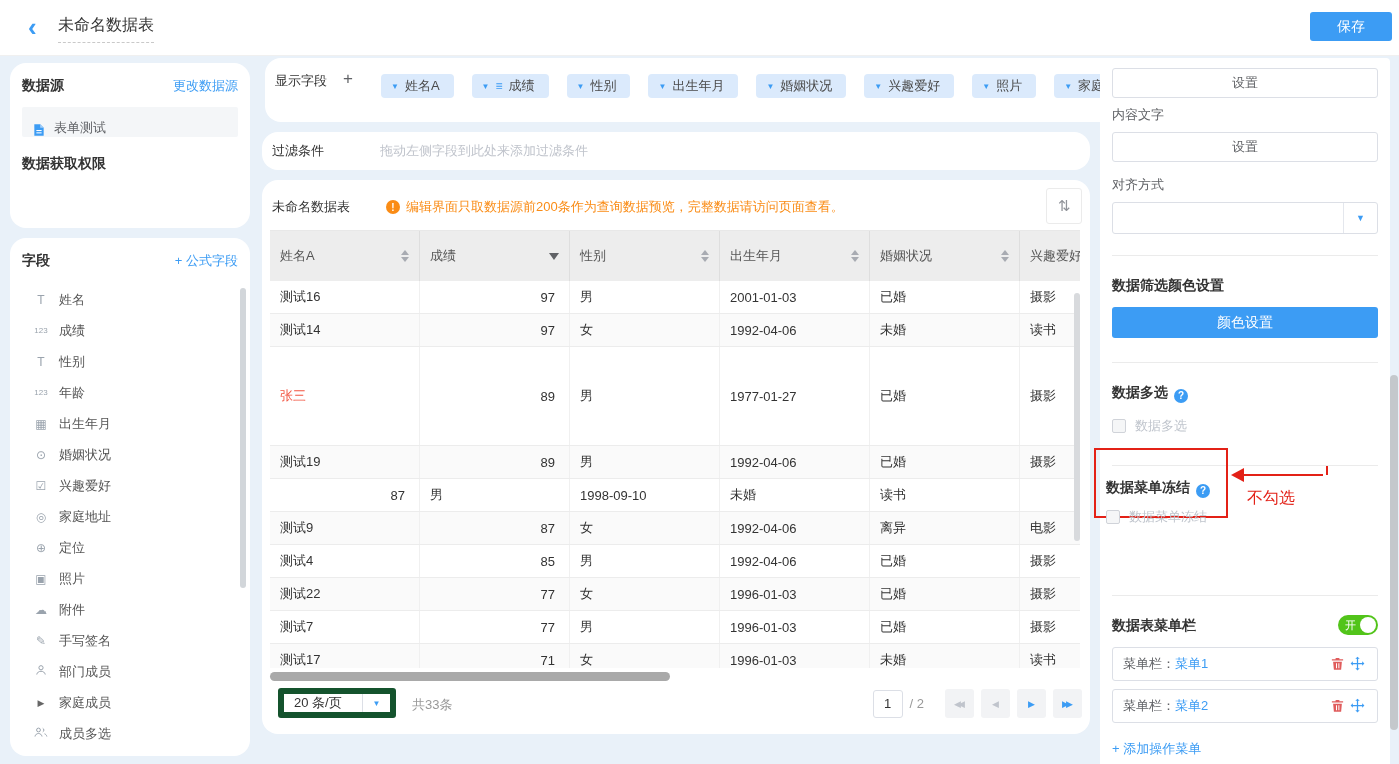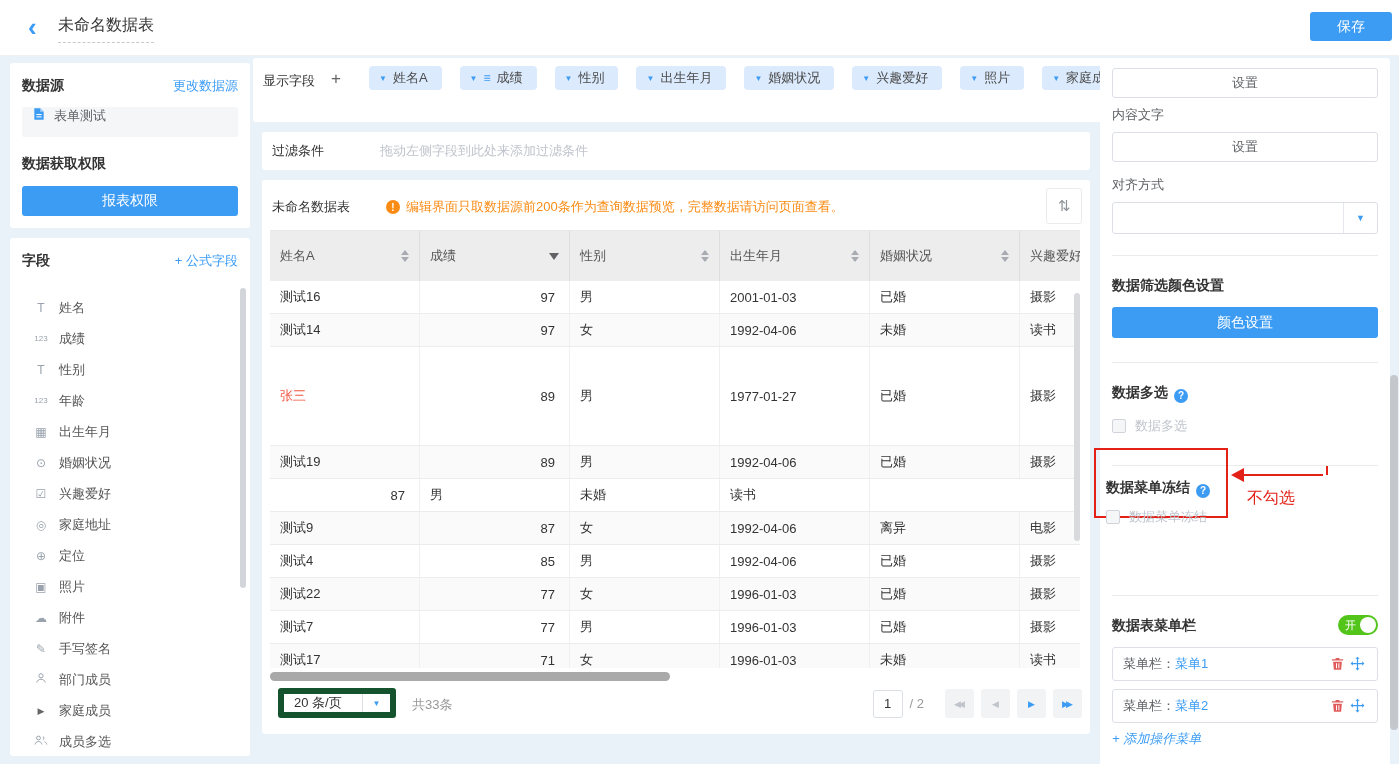--- a/index.html
+++ b/index.html
@@ -1,41 +1,41 @@
 <!DOCTYPE html>
 <html><head>
 <meta charset="utf-8">
 <style>
   * { margin:0; padding:0; box-sizing:border-box; }
   html,body { width:1399px; height:764px; overflow:hidden; }
   body { background:#e9f1f9; font-family:"Liberation Sans","DejaVu Sans",sans-serif; font-size:13px; color:#333; position:relative; }
-  .card { background:#fff; border-radius:3px; position:absolute; }
+  .card { background:#fff; border-radius:16px; position:absolute; }
   .link { color:#3c9cf4; cursor:pointer; text-decoration:none; }
   .h-bold { font-weight:bold; font-size:14px; color:#333; }
   .btn-primary { display:block; width:100%; background:#3c9cf4; color:#fff; border:none; border-radius:3px; height:30px; font-size:14px; cursor:pointer; }
   .btn-plain { display:block; width:100%; background:#fff; color:#606266; border:1px solid #dcdfe6; border-radius:3px; height:30px; font-size:13px; cursor:pointer; }
 
   
   .topbar { position:absolute; left:0; top:0; width:1399px; height:56px; background:#fff; border-bottom:1px solid #f0f0f0; }
   .back { position:absolute; left:28px; top:12px; font-size:26px; color:#3c9cf4; font-weight:bold; cursor:pointer; line-height:30px; }
   .page-title { position:absolute; left:58px; top:15px; font-size:16px; color:#333; padding-bottom:6px; border-bottom:1px dashed #c9c9c9; cursor:text; }
   .save-btn { position:absolute; left:1310px; top:12px; width:82px; height:29px; background:#3c9cf4; color:#fff; border:none; border-radius:3px; font-size:14px; cursor:pointer; }
 
   
   .card-ds { left:10px; top:63px; width:240px; height:165px; padding:14px 12px; }
   .card-head { display:flex; justify-content:space-between; align-items:center; margin-bottom:12px; }
-  .ds-item { background:#f4f6f8; border-radius:2px; height:30px; display:flex; align-items:flex-start; gap:8px; padding:0 10px; color:#606266; cursor:pointer; margin-bottom:18px; }
+  .ds-item { background:#f4f6f8; border-radius:2px; height:30px; display:flex; align-items:flex-end; gap:8px; padding:0 10px; color:#606266; cursor:pointer; margin-bottom:18px; }
   .card-fields { left:10px; top:238px; width:240px; height:518px; padding:14px 12px; }
   .fitem { height:31px; display:flex; align-items:center; gap:9px; padding-left:10px; color:#555; cursor:grab; }
   .fic { width:18px; text-align:center; color:#9aa3ad; font-size:12px; flex:none; }
   .fic.small { font-size:8px; letter-spacing:0; }
   .fields-scroll { position:absolute; right:4px; top:50px; width:6px; height:300px; background:#d2d6da; border-radius:3px; }
 
   
-  .card-display { left:253px; top:58px; width:915px; height:64px; padding:8px 10px; }
+  .card-display { left:265px; top:58px; width:915px; height:64px; padding:16px 10px; }
   .disp-label { position:absolute; left:10px; top:14px; color:#333; font-size:13px; }
   .disp-add { position:absolute; left:78px; top:11px; color:#606266; font-size:17px; cursor:pointer; }
   .chips { margin-left:106px; display:flex; flex-wrap:wrap; gap:7px 18px; }
   .chip { background:#dbeafc; border-radius:4px; height:24px; display:inline-flex; align-items:center; gap:6px; padding:0 14px 0 10px; color:#4a4a4a; cursor:pointer; }
   .chip .cc { color:#3c9cf4; font-size:8px; }
   .chip .fl { color:#3c9cf4; font-size:12px; font-weight:bold; }
 
   
   .card-filter { left:262px; top:132px; width:828px; height:38px; display:flex; align-items:center; padding:0 10px; gap:56px; }
   .ph { color:#c0c4cc; }
@@ -86,21 +86,21 @@
   .qicon { display:inline-flex; width:14px; height:14px; border-radius:50%; background:#3c9cf4; color:#fff; font-size:10px; font-weight:bold; align-items:center; justify-content:center; vertical-align:-2px; margin-left:6px; cursor:pointer; }
   .chkrow { display:flex; align-items:center; gap:9px; margin-top:14px; color:#bfc4cc; cursor:pointer; }
   .chkbox { width:14px; height:14px; border:1px solid #d0d3d9; border-radius:2px; background:#f5f6f7; flex:none; }
   .toggle { position:absolute; right:0; top:-2px; width:40px; height:20px; background:#52c41a; border-radius:10px; cursor:pointer; }
   .toggle .tlabel { position:absolute; left:7px; top:3px; color:#fff; font-size:11px; }
   .toggle .knob { position:absolute; right:2px; top:2px; width:16px; height:16px; background:#fff; border-radius:50%; }
   .sechead { position:relative; }
   .menubox { height:34px; border:1px solid #dcdfe6; border-radius:3px; display:flex; align-items:center; padding:0 10px; margin-top:8px; background:#fff; }
   .menubox .mtext { flex:1; color:#606266; }
   .menubox .micon { width:20px; display:flex; justify-content:center; cursor:pointer; }
-  .addlink { margin-top:7px; display:inline-block; font-size:13px;font-style:italic; }
+  .addlink { margin-top:17px; display:inline-block; font-size:13px; }
 
   
   .redbox { position:absolute; left:1094px; top:448px; width:134px; height:70px; border:2px solid #e32117; z-index:5; pointer-events:none; }
   .freeze-sec { position:absolute; left:1106px; top:479px; width:120px; z-index:6; }
   .freeze-sec .chkrow { margin-top:10px; }
   .arrow-line { position:absolute; left:1243px; top:474px; width:80px; height:2px; background:#e32117; z-index:6; }
   .arrow-head { position:absolute; left:1231px; top:468px; width:0; height:0; border-top:7px solid transparent; border-bottom:7px solid transparent; border-right:13px solid #e32117; z-index:6; }
   .arrow-tick { position:absolute; left:1326px; top:466px; width:2px; height:9px; background:#e32117; z-index:6; }
   .ann-text { position:absolute; left:1247px; top:488px; color:#e32117; font-size:16px; z-index:6; }
 
@@ -126,25 +126,24 @@
         <svg width="14" height="14" viewBox="0 0 24 24">
           <path d="M4 2h10l6 6v14H4z" fill="#3c9cf4"></path>
           <path d="M14 2l6 6h-6z" fill="#a6d0f9"></path>
           <rect x="7.5" y="12" width="9" height="1.8" fill="#fff"></rect>
           <rect x="7.5" y="16" width="9" height="1.8" fill="#fff"></rect>
         </svg>
       </span>
     <span>表单测试</span>
   </div>
   <div class="h-bold" style="margin-bottom:13px;">数据获取权限</div>
-  <button class="btn-primary">报表权限</button>
 </div>
 
 <div class="card card-fields">
-  <div class="card-head" style="margin-bottom:22px;text-align:right;">
+  <div class="card-head" style="margin-bottom:14px;text-align:right;">
     <span class="h-bold">字段</span>
     <a class="link">+ 公式字段</a>
   </div>
   <div>
     <div class="fitem">
         <span class="fic">T</span>
         <span>姓名</span>
       </div>
     <div class="fitem">
         <span class="fic small">123</span>
@@ -337,20 +336,21 @@
           <div class="td">测试19</div>
           <div class="td cnum">89</div>
           <div class="td">男</div>
           <div class="td">1992-04-06</div>
           <div class="td">已婚</div>
           <div class="td">摄影</div>
         </div>
       <div class="tr">
           <div class="td cnum">87</div>
           <div class="td">男</div>
+          <div class="td">1998-09-10</div>
           <div class="td">未婚</div>
           <div class="td">读书</div>
         </div>
       <div class="tr">
           <div class="td">测试9</div>
           <div class="td cnum">87</div>
           <div class="td">女</div>
           <div class="td">1992-04-06</div>
           <div class="td">离异</div>
           <div class="td">电影</div>

